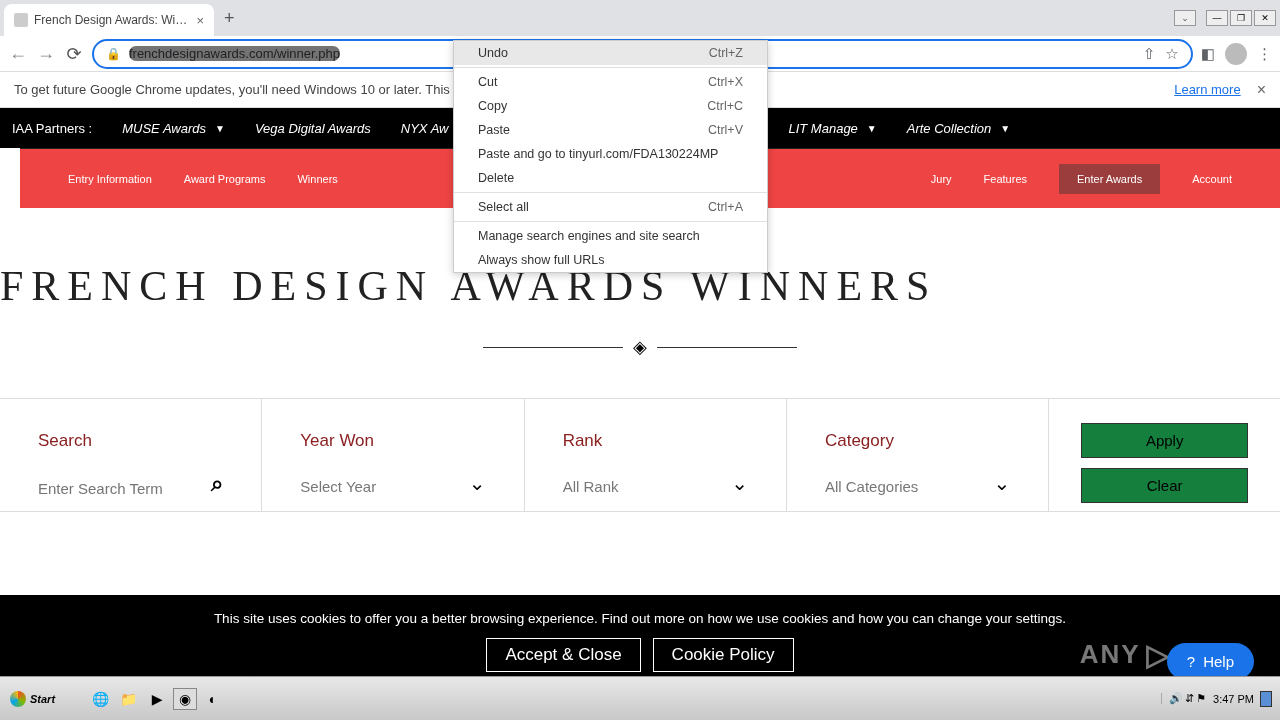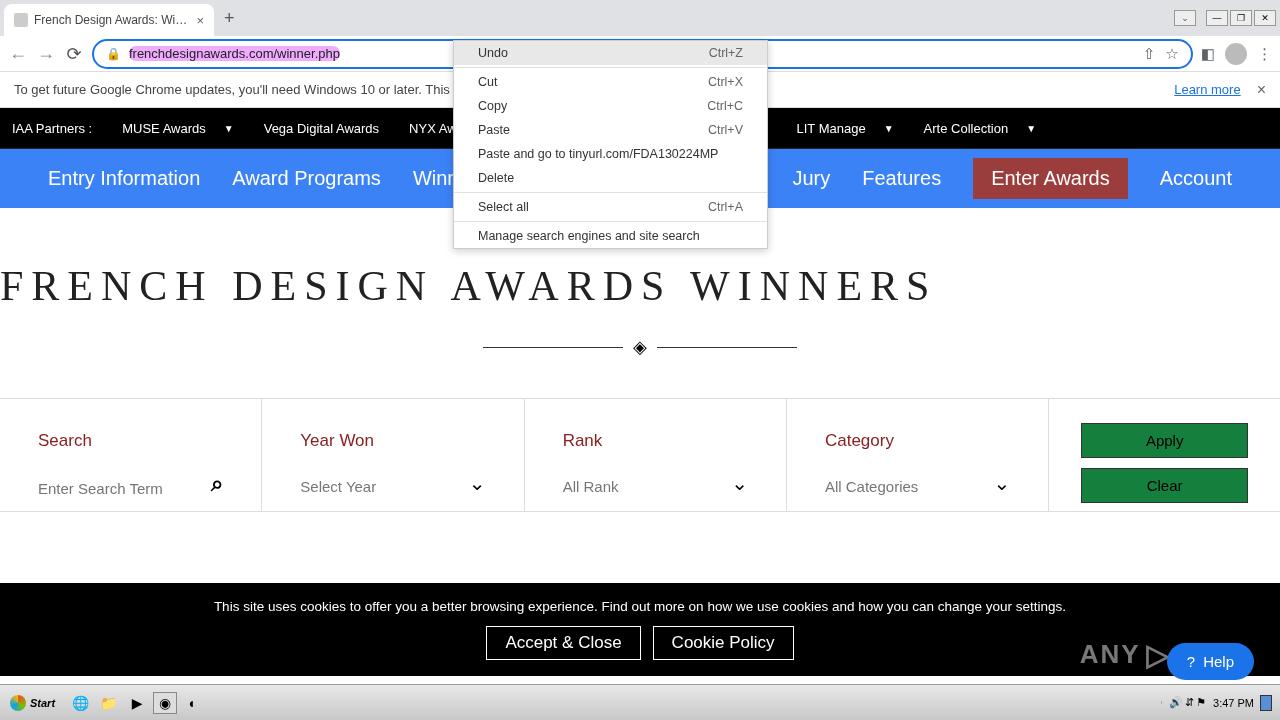--- a/index.html
+++ b/index.html
@@ -15,44 +15,44 @@
 .win-controls { margin-left: auto; display: flex; gap: 2px; align-items: center; }
 .win-controls span { width: 22px; height: 16px; border: 1px solid #999; font-size: 9px; display: flex; align-items: center; justify-content: center; background: #eee; }
 .tab-chevron { margin-right: 8px; color: #555; font-size: 14px; }
 
 .toolbar { background: #fff; height: 36px; display: flex; align-items: center; padding: 0 8px; gap: 8px; border-bottom: 1px solid #ddd; }
 .nav-icon { color: #888; font-size: 18px; width: 20px; text-align: center; cursor: pointer; }
 .nav-icon.active { color: #555; }
 .url-bar { flex: 1; border: 2px solid #1a73e8; border-radius: 18px; height: 30px; display: flex; align-items: center; padding: 0 12px; gap: 8px; background: #fff; }
 .lock-icon { color: #5f6368; font-size: 12px; }
 .url-text { font-size: 13px; color: #202124; flex: 1; }
-.url-selected { background: #f0abfc; border-radius: 7px; }
+.url-selected { background: #737373; border-radius: 7px; }
 .url-actions { display: flex; gap: 10px; color: #5f6368; font-size: 15px; }
 .toolbar-right { display: flex; gap: 10px; align-items: center; }
 .toolbar-right span { color: #5f6368; font-size: 15px; cursor: pointer; }
 .avatar { width: 22px; height: 22px; border-radius: 50%; background: #bbb; }
 
 .info-bar { background: #fff; height: 36px; display: flex; align-items: center; padding: 0 14px; font-size: 13px; color: #444; border-bottom: 1px solid #ddd; }
 .info-bar .spacer { flex: 1; }
 .learn-more { color: #1a73e8; text-decoration: underline; margin-right: 16px; cursor: pointer; }
 .info-close { color: #666; font-size: 16px; cursor: pointer; }
 
 
 .context-menu { position: absolute; left: 453px; top: 40px; width: 315px; background: #fff; border: 1px solid #ccc; box-shadow: 0 2px 8px rgba(0,0,0,0.2); font-size: 12.5px; z-index: 1000; }
 .cm-item { display: flex; justify-content: space-between; padding: 5px 24px; cursor: pointer; color: #333; }
 .cm-item.hover { background: #e8e8e8; }
 .cm-sep { border-top: 1px solid #e0e0e0; margin: 2px 0; }
 .cm-short { color: #666; }
 
 
 .partners-bar { background: #000; color: #fff; height: 40px; display: flex; align-items: center; padding: 0 12px; gap: 30px; font-size: 13px; }
-.partners-bar .item { display: flex; align-items: center; gap: 18px; cursor: pointer; }
+.partners-bar .item { display: flex; align-items: center; gap: 9px; cursor: pointer; font-style: italic; }
 .chev { font-size: 10px; }
 
-.main-nav { background: #3b82f6; color: #fff; height: 60px; display: flex; align-items: center; padding: 0 48px; gap: 32px; font-size: 20px; border-top: 1px solid #222; }
+.main-nav { background: #ef4444; color: #fff; height: 60px; display: flex; align-items: center; padding: 0 48px; gap: 32px; font-size: 11px; border-top: 1px solid #222; margin-left: 20px; }
 .main-nav .nav-item { cursor: pointer; }
 .main-nav .spacer { flex: 1; }
 .enter-btn { background: #9b3d3d; padding: 9px 18px; cursor: pointer; }
 
 
 .hero { text-align: left; padding: 54px 0 40px; }
 .hero-title { font-family: 'Times New Roman', serif; font-size: 42px; letter-spacing: 8px; color: #222; font-weight: normal; }
 .divider { display: flex; align-items: center; justify-content: center; margin-top: 26px; gap: 10px; }
 .divider .line { width: 140px; height: 1px; background: #333; }
 .divider .dot { font-size: 18px; }
@@ -60,34 +60,34 @@
 
 .filters { display: flex; border-top: 1px solid #ddd; border-bottom: 1px solid #ddd; height: 114px; }
 .filter-col { border-right: 1px solid #ddd; padding: 32px 38px; flex: 1; }
 .filter-col:last-child { border-right: none; flex: 0.9; display: flex; flex-direction: column; gap: 10px; padding: 24px 32px; }
 .filter-label { color: #8b2020; font-size: 17px; margin-bottom: 20px; }
 .filter-input { display: flex; align-items: flex-end; justify-content: space-between; color: #777; font-size: 15px; }
 .filter-input input { border: none; font-size: 15px; color: #555; outline: none; width: 140px; }
 .filter-btn { border: 1px solid #333; padding: 8px 0; text-align: center; font-size: 15px; cursor: pointer; background: #15803d; }
 
 
-.cookie-bar { position: absolute; bottom: 44px; left: 0; right: 0; background: #000; color: #fff; padding: 16px 15px; text-align: center; font-size: 13.5px; }
+.cookie-bar { position: absolute; bottom: 32px; left: 0; right: 0; background: #000; color: #fff; padding: 16px 15px; text-align: center; font-size: 13.5px; }
 .cookie-text { margin-bottom: 12px; }
 .cookie-buttons { display: flex; justify-content: center; gap: 12px; }
 .cookie-btn { border: 1px solid #fff; padding: 6px 18px; cursor: pointer; font-size: 17px; }
 
 
 .help-bubble { position: absolute; right: 26px; bottom: 40px; background: #1a73e8; color: #fff; border-radius: 22px; padding: 10px 20px; display: flex; align-items: center; gap: 8px; font-size: 15px; cursor: pointer; }
 
 
 .watermark { position: absolute; right: 40px; bottom: 48px; color: rgba(200,200,200,0.6); font-size: 26px; font-weight: bold; letter-spacing: 2px; pointer-events: none; display: flex; align-items: center; gap: 6px; }
 .watermark .tri { font-size: 30px; }
 
 
-.taskbar { position: absolute; bottom: 0; left: 0; right: 0; height: 36px; background: linear-gradient(#e8e8e8, #c8c8c8); border-top: 1px solid #999; display: flex; align-items: center; padding: 16px 2px; }
+.taskbar { position: absolute; bottom: 0; left: 0; right: 0; height: 44px; background: linear-gradient(#e8e8e8, #c8c8c8); border-top: 1px solid #999; display: flex; align-items: center; padding: 16px 2px; gap: 20px; }
 .start-btn { display: flex; align-items: center; gap: 4px; padding: 2px 8px; font-size: 11px; font-weight: bold; font-style: italic; cursor: pointer; }
 .start-orb { width: 16px; height: 16px; border-radius: 50%; background: conic-gradient(#f25022, #7fba00, #00a4ef, #ffb900); }
 .task-icons { display: flex; gap: 4px; margin-left: 6px; }
 .task-icons span { width: 24px; height: 22px; display: flex; align-items: center; justify-content: center; font-size: 14px; cursor: pointer; }
 .task-icons .active-task { border: 1px solid #888; background: #ddd; }
 .tray { margin-left: auto; display: flex; align-items: center; gap: 6px; font-size: 11px; padding: 0 6px; border-left: 1px solid #aaa; height: 100%; }
 .tray-icons span { font-size: 11px; margin: 0 1px; }
 </style>
 </head>
 <body>
@@ -159,20 +159,23 @@
     </div>
   <div class="cm-sep"></div>
   <div class="cm-item">
       <span>Select all</span>
       <span class="cm-short">Ctrl+A</span>
     </div>
   <div class="cm-sep"></div>
   <div class="cm-item">
       <span>Manage search engines and site search</span>
     </div>
+  <div class="cm-item">
+      <span>Always show full URLs</span>
+    </div>
 </div>
 
 <div class="partners-bar">
   <span>IAA Partners :</span>
   <span class="item">
       <span>MUSE Awards</span>
       <span class="chev">▼</span>
     </span>
   <span class="item">
       <span>Vega Digital Awards</span>

